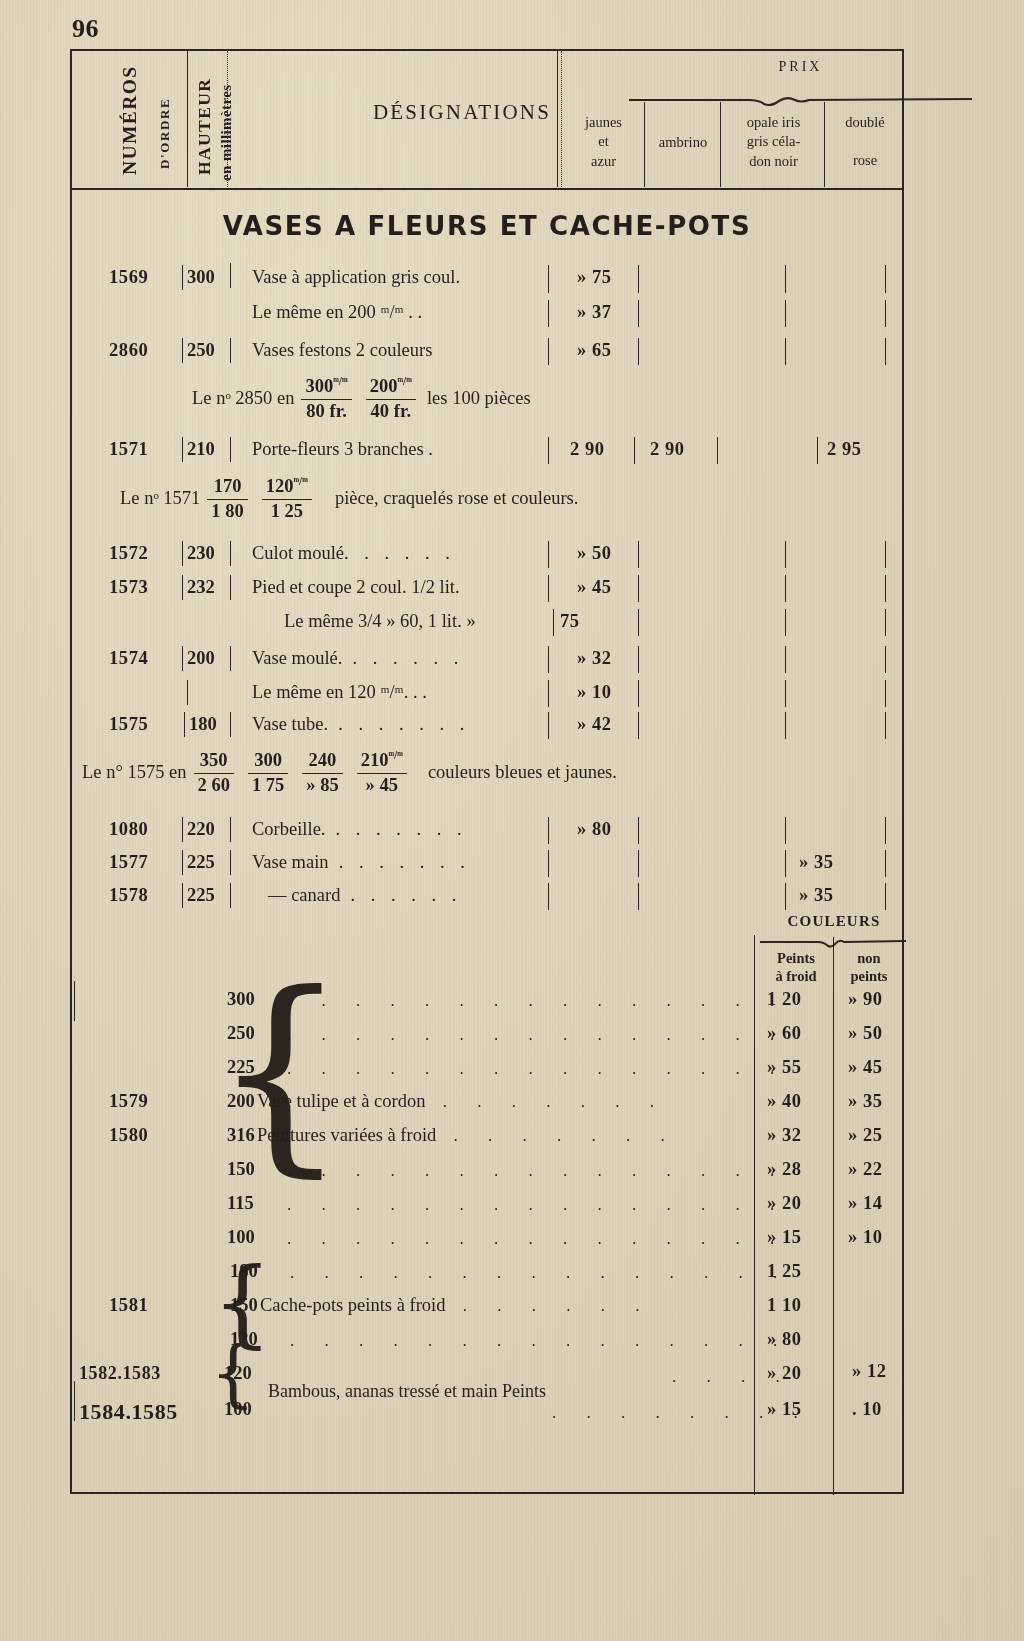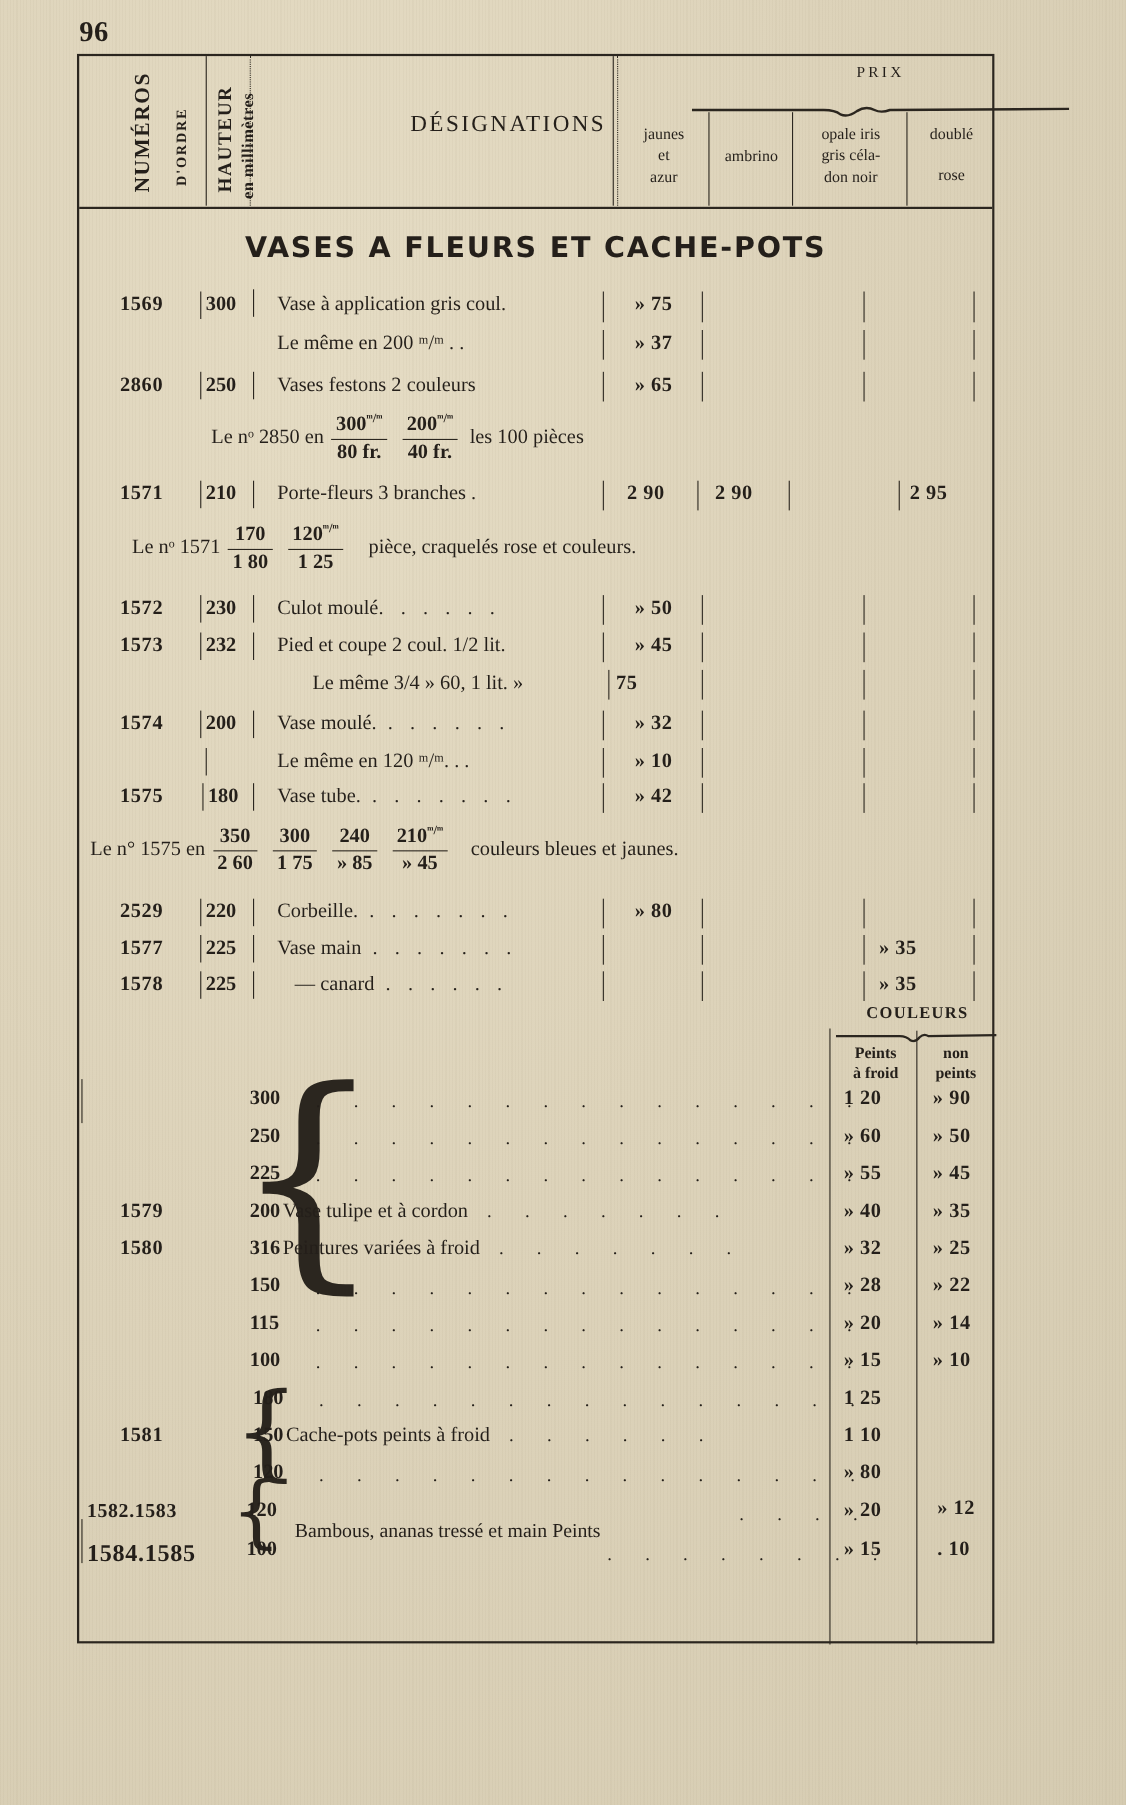--- a/index.html
+++ b/index.html
@@ -288,21 +288,21 @@
       <span class="bot">» 85</span>
     </span>
     <span class="frac">
       <span class="top"><span>210</span><span class="sup">ᵐ/ᵐ</span></span>
       <span class="bar"></span>
       <span class="bot">» 45</span>
     </span>
     <span class="b" style="position:static;margin-left:14px;">couleurs bleues et jaunes.</span>
   </div>
 
-  <span class="b num" style="left:37px;top:768px;">2529</span>
+  <span class="b num" style="left:37px;top:768px;">1080</span>
   <span class="tick" style="left:110px;top:766px;height:25px;"></span>
   <span class="b ht" style="left:115px;top:768px;">220</span>
   <span class="tick" style="left:158px;top:766px;height:25px;"></span>
   <span class="b" style="left:180px;top:768px;"><span>Corbeille.</span><span class="dots"> . . . . . . .</span></span>
   <span class="tick" style="left:476px;top:766px;height:27px;"></span>
   <span class="b price" style="left:505px;top:768px;"><span class="guil">»</span> <span>80</span></span>
   <span class="tick" style="left:566px;top:766px;height:27px;"></span>
   <span class="tick" style="left:713px;top:766px;height:27px;"></span>
   <span class="tick" style="left:813px;top:766px;height:27px;"></span>
 

